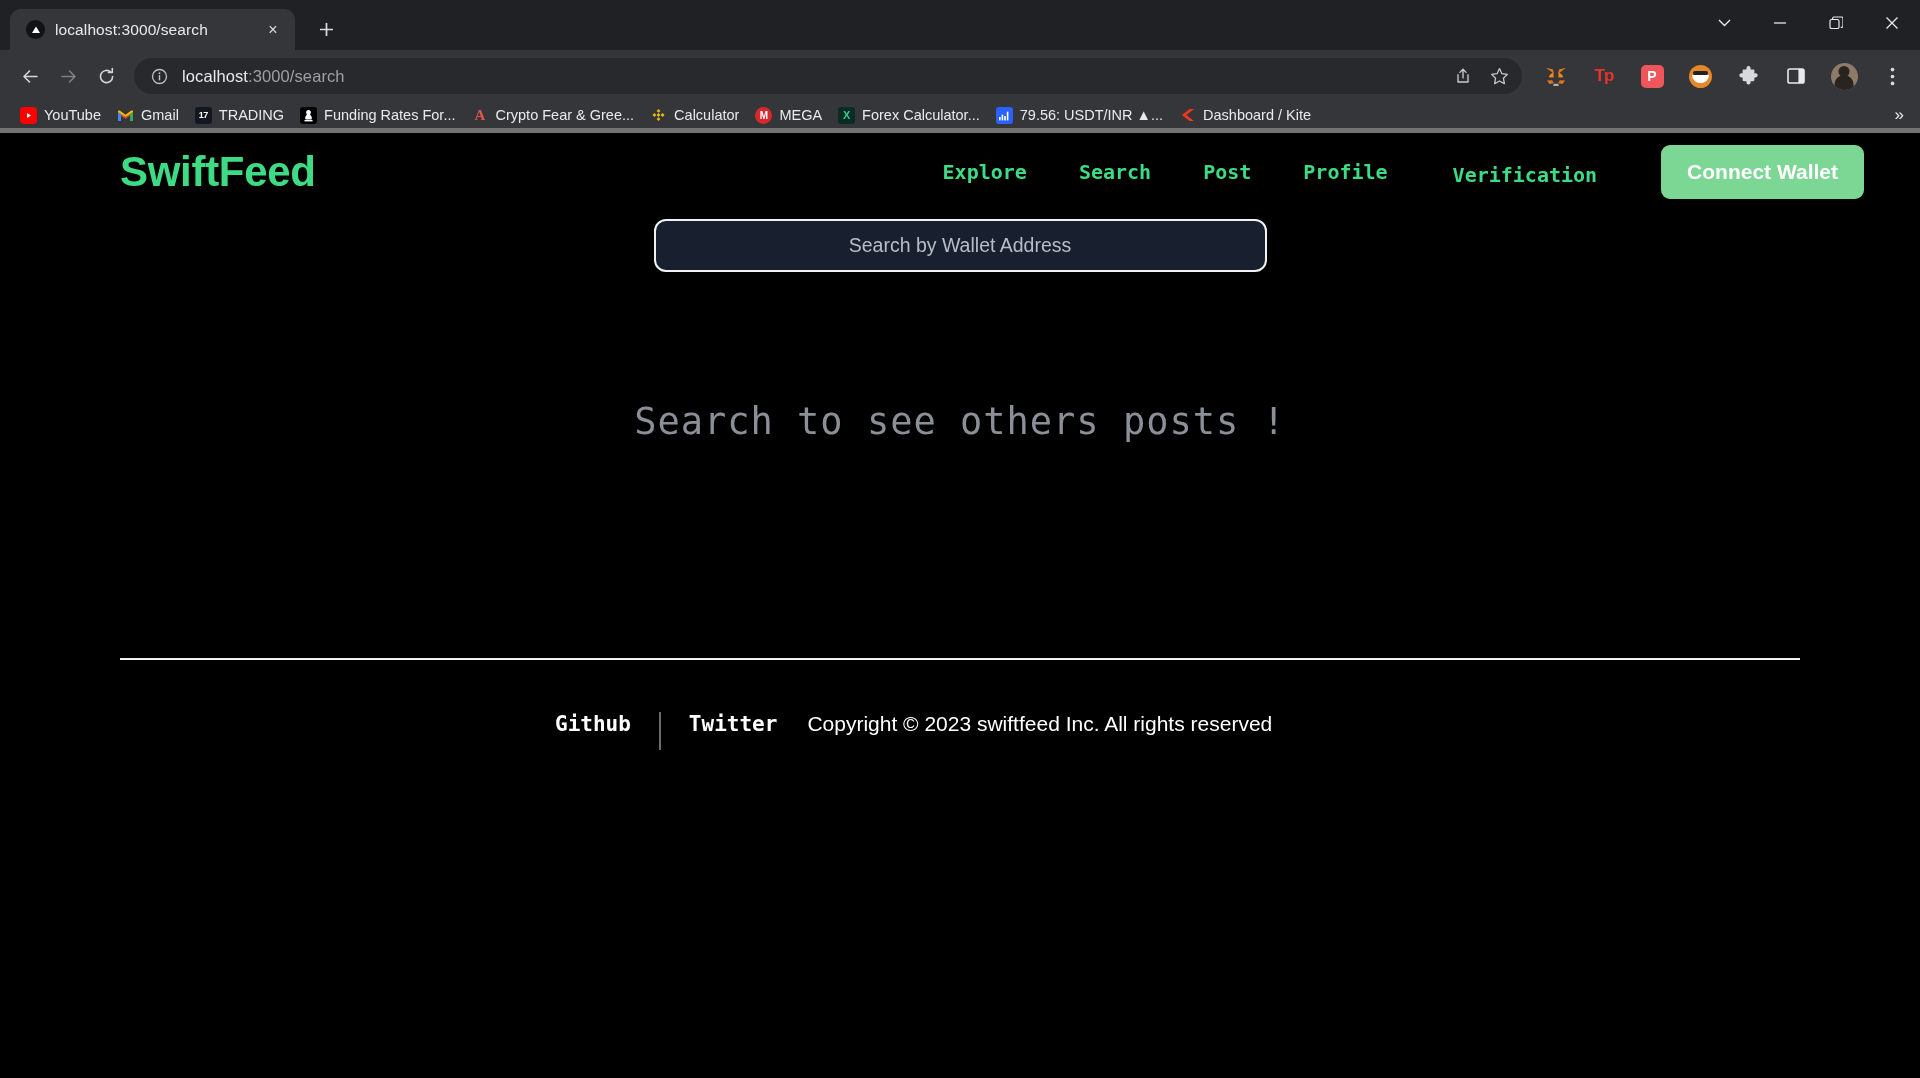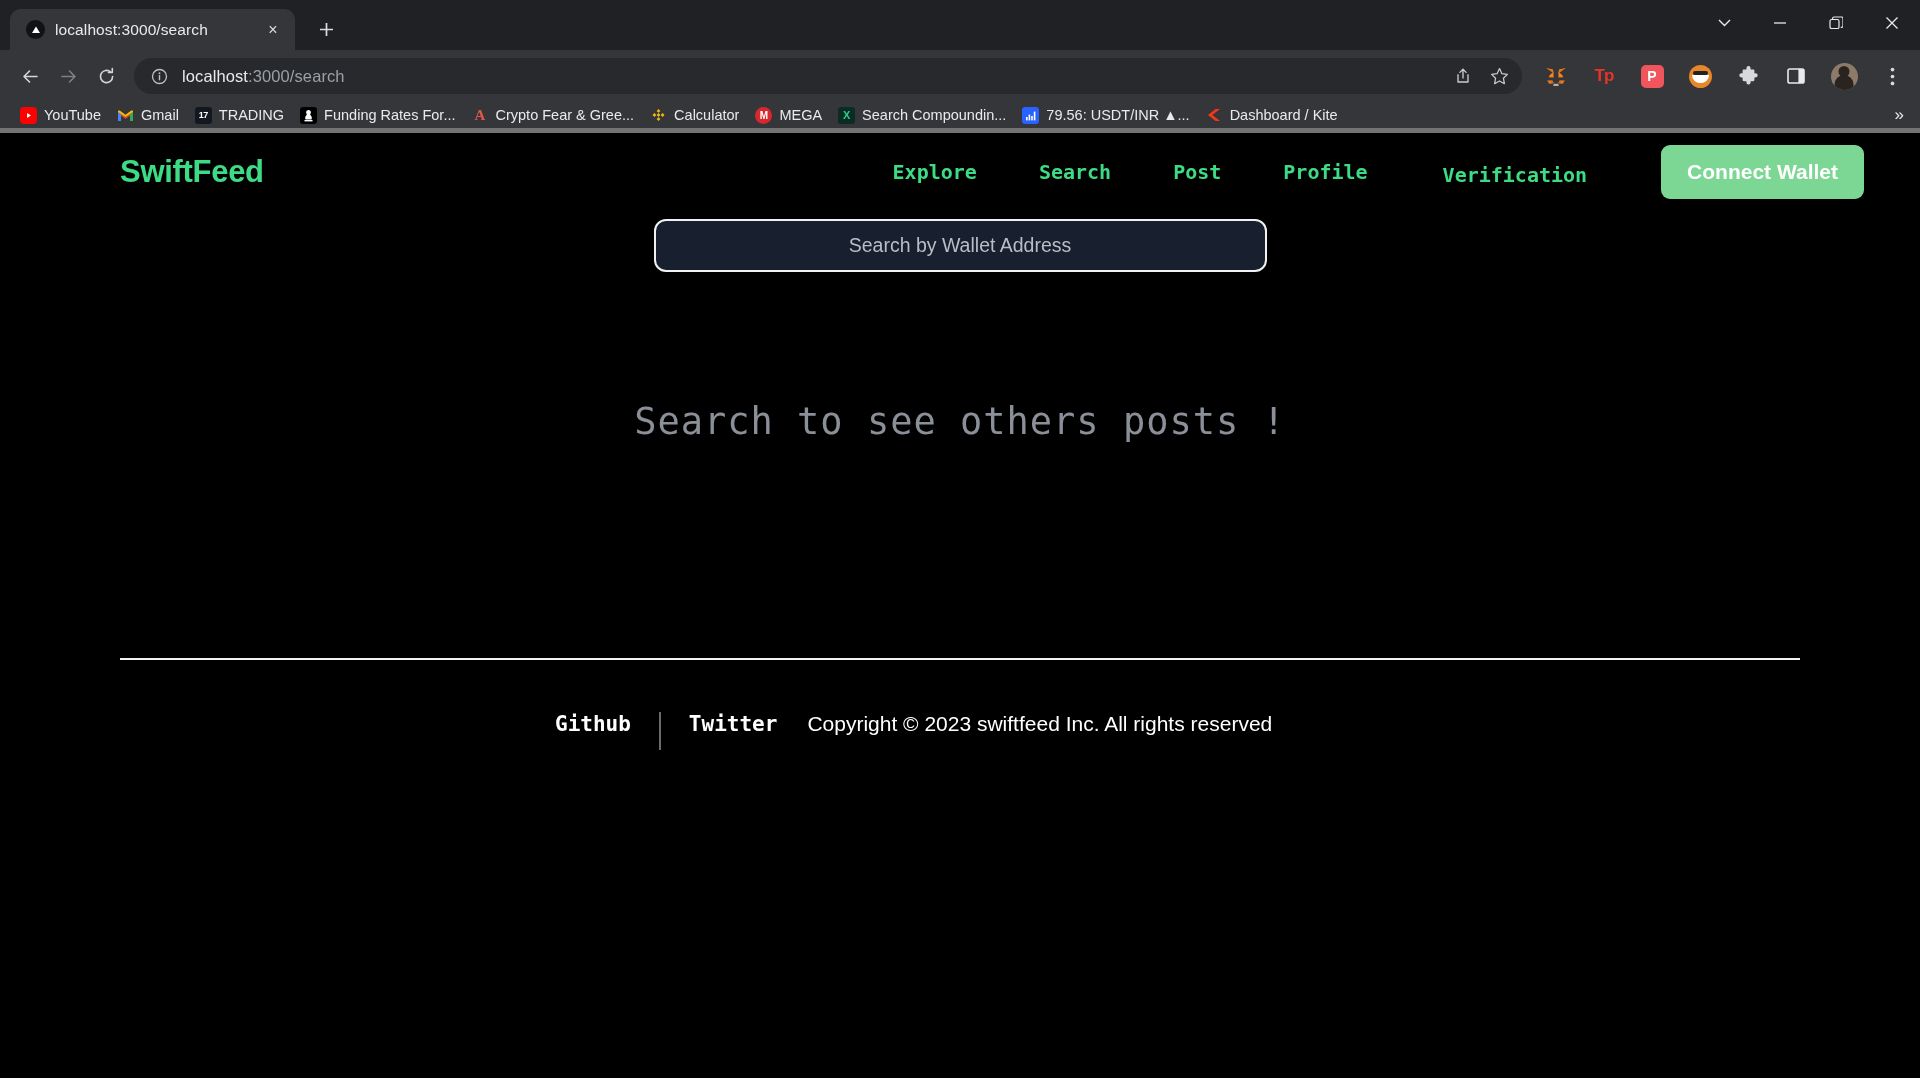--- a/index.html
+++ b/index.html
@@ -223,30 +223,30 @@
   }
 
   header.site-nav {
     height: 78px;
     display: flex;
     align-items: center;
     padding: 0 28px 0 120px;
   }
   .brand {
     color: #3ddc84;
-    font-size: 31px;
+    font-size: 42px;
     font-weight: bold;
     letter-spacing: -.3px;
     font-family: "Liberation Sans", sans-serif;
   }
   .navlinks {
     margin-left: auto;
     display: flex;
     align-items: center;
-    gap: 12px;
+    gap: 2px;
   }
   .navlink {
     color: #3ddc84;
     font-family: "DejaVu Sans Mono", "Liberation Mono", monospace;
     font-size: 20px;
     font-weight: bold;
     padding: 0 25px;
     white-space: nowrap;
   }
   .navlink.verif { padding-left: 38px; padding-right: 30px; position: relative; top: 3px; }
@@ -531,21 +531,21 @@
 
     <div class="bm">
       <span class="bm-ico" style="background:#d9272e;border-radius:50%;font-size:10px;">M</span>
       <span class="bm-label">MEGA</span>
     </div>
 
     <div class="bm">
       <span class="bm-ico" style="background:#0b2b23;">
         <span style="color:#2ecc8f;font-weight:bold;font-size:11px;">X</span>
       </span>
-      <span class="bm-label">Search Compoundin...</span>
+      <span class="bm-label">Forex Calculator...</span>
     </div>
 
     <div class="bm">
       <span class="bm-ico" style="background:#2962ff;">
         <svg width="12" height="11" viewBox="0 0 12 11">
           <rect x="1" y="7" width="1.6" height="3.4" fill="#fff"></rect>
           <rect x="3.6" y="4.6" width="1.6" height="5.8" fill="#fff"></rect>
           <rect x="6.2" y="6" width="1.6" height="4.4" fill="#fff"></rect>
           <rect x="8.8" y="1.6" width="1.6" height="8.8" fill="#fff"></rect>
         </svg>

